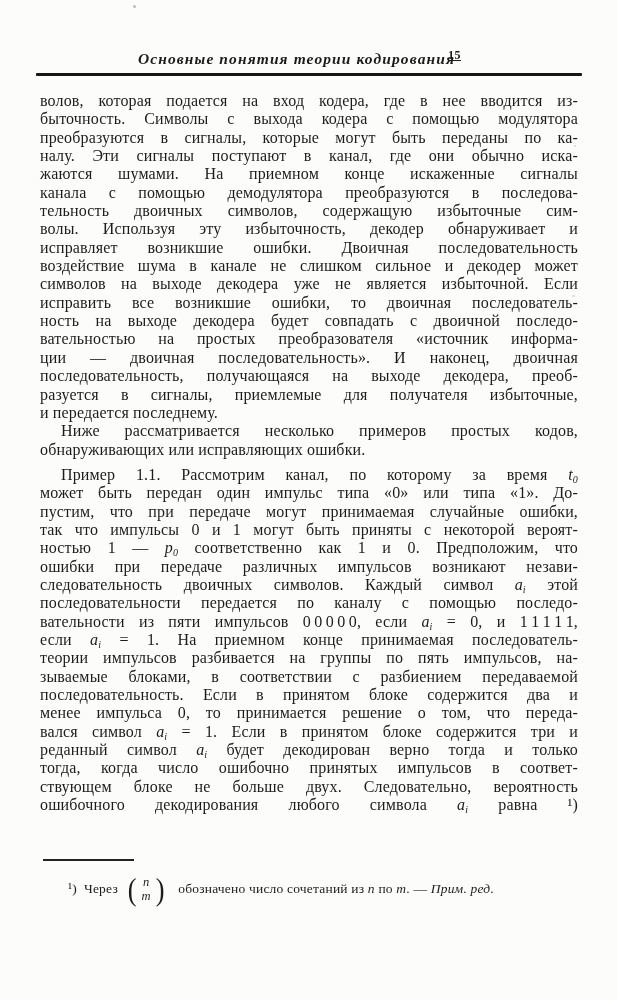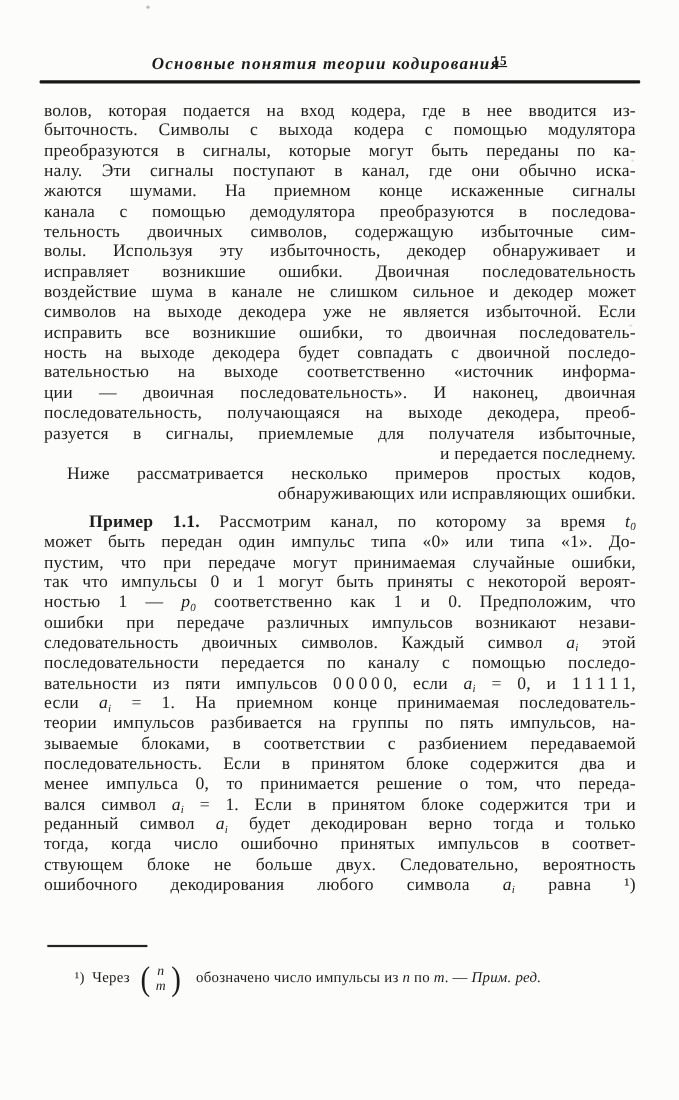--- a/index.html
+++ b/index.html
@@ -34,23 +34,23 @@
   }
   .head-rule{
     position:absolute;top:73px;left:36px;width:546px;height:3px;
     background:#161616;border-radius:1px;
   }
   
   .body-text{
     position:absolute;top:92px;left:40px;width:538px;
     font-size:16px;line-height:18.35px;letter-spacing:.15px;
   }
-  .tline{width:100%;text-align:right;white-space:normal;}
+  .tline{width:100%;text-align:left;white-space:normal;}
   .tline.j{text-align:justify;text-align-last:justify;}
-  .tline b{font-weight:bold;margin-left:20px;}
+  .tline b{font-weight:normal;}
   .tline i{font-style:italic;}
   .tline sub{font-size:10px;line-height:0;font-style:italic;vertical-align:-3px;}
   
   .fn-rule{
     position:absolute;top:859px;left:43px;width:91px;height:2px;
     background:#232323;
   }
   .footnote{
     position:absolute;top:868px;left:40px;width:538px;height:42px;
     display:flex;align-items:center;
@@ -93,21 +93,21 @@
       <div class="tline j">налу. Эти сигналы поступают в канал, где они обычно иска-</div>
       <div class="tline j">жаются шумами. На приемном конце искаженные сигналы</div>
       <div class="tline j">канала с помощью демодулятора преобразуются в последова-</div>
       <div class="tline j">тельность двоичных символов, содержащую избыточные сим-</div>
       <div class="tline j">волы. Используя эту избыточность, декодер обнаруживает и</div>
       <div class="tline j">исправляет возникшие ошибки. Двоичная последовательность</div>
       <div class="tline j">воздействие шума в канале не слишком сильное и декодер может</div>
       <div class="tline j">символов на выходе декодера уже не является избыточной. Если</div>
       <div class="tline j">исправить все возникшие ошибки, то двоичная последователь-</div>
       <div class="tline j">ность на выходе декодера будет совпадать с двоичной последо-</div>
-      <div class="tline j">вательностью на выходе соответственно «источник информа-</div>
+      <div class="tline j">вательностью на простых преобразователя «источник информа-</div>
       <div class="tline j">ции — двоичная последовательность». И наконец, двоичная</div>
       <div class="tline j">последовательность, получающаяся на выходе декодера, преоб-</div>
       <div class="tline j">разуется в сигналы, приемлемые для получателя избыточные,</div>
       <div class="tline">и передается последнему.</div>
       <div class="tline j" style="text-indent: 21px;">Ниже рассматривается несколько примеров простых кодов,</div>
       <div class="tline">обнаруживающих или исправляющих ошибки.</div>
       <div class="tline j" style="text-indent: 21px; margin-top: 7px;"><b>Пример 1.1.</b> Рассмотрим канал, по которому за время <i>t</i><sub>0</sub></div>
       <div class="tline j">может быть передан один импульс типа «0» или типа «1». До-</div>
       <div class="tline j">пустим, что при передаче могут принимаемая случайные ошибки,</div>
       <div class="tline j">так что импульсы 0 и 1 могут быть приняты с некоторой вероят-</div>
@@ -134,16 +134,16 @@
     <span class="fn-marker">¹)</span>
     <span class="fn-word">Через</span>
     <span class="binom">
       <span class="paren">(</span>
       <span class="frac">
         <span>n</span>
         <span>m</span>
       </span>
       <span class="paren">)</span>
     </span>
-    <span class="fn-text" id="fn-text"><span>обозначено число импульсы из </span><span class="it">n</span><span> по </span><span class="it">m</span><span>. — </span><span class="it">Прим. ред.</span></span>
+    <span class="fn-text" id="fn-text"><span>обозначено число сочетаний из </span><span class="it">n</span><span> по </span><span class="it">m</span><span>. — </span><span class="it">Прим. ред.</span></span>
   </div>
 
 </div>
 
 </body></html>

